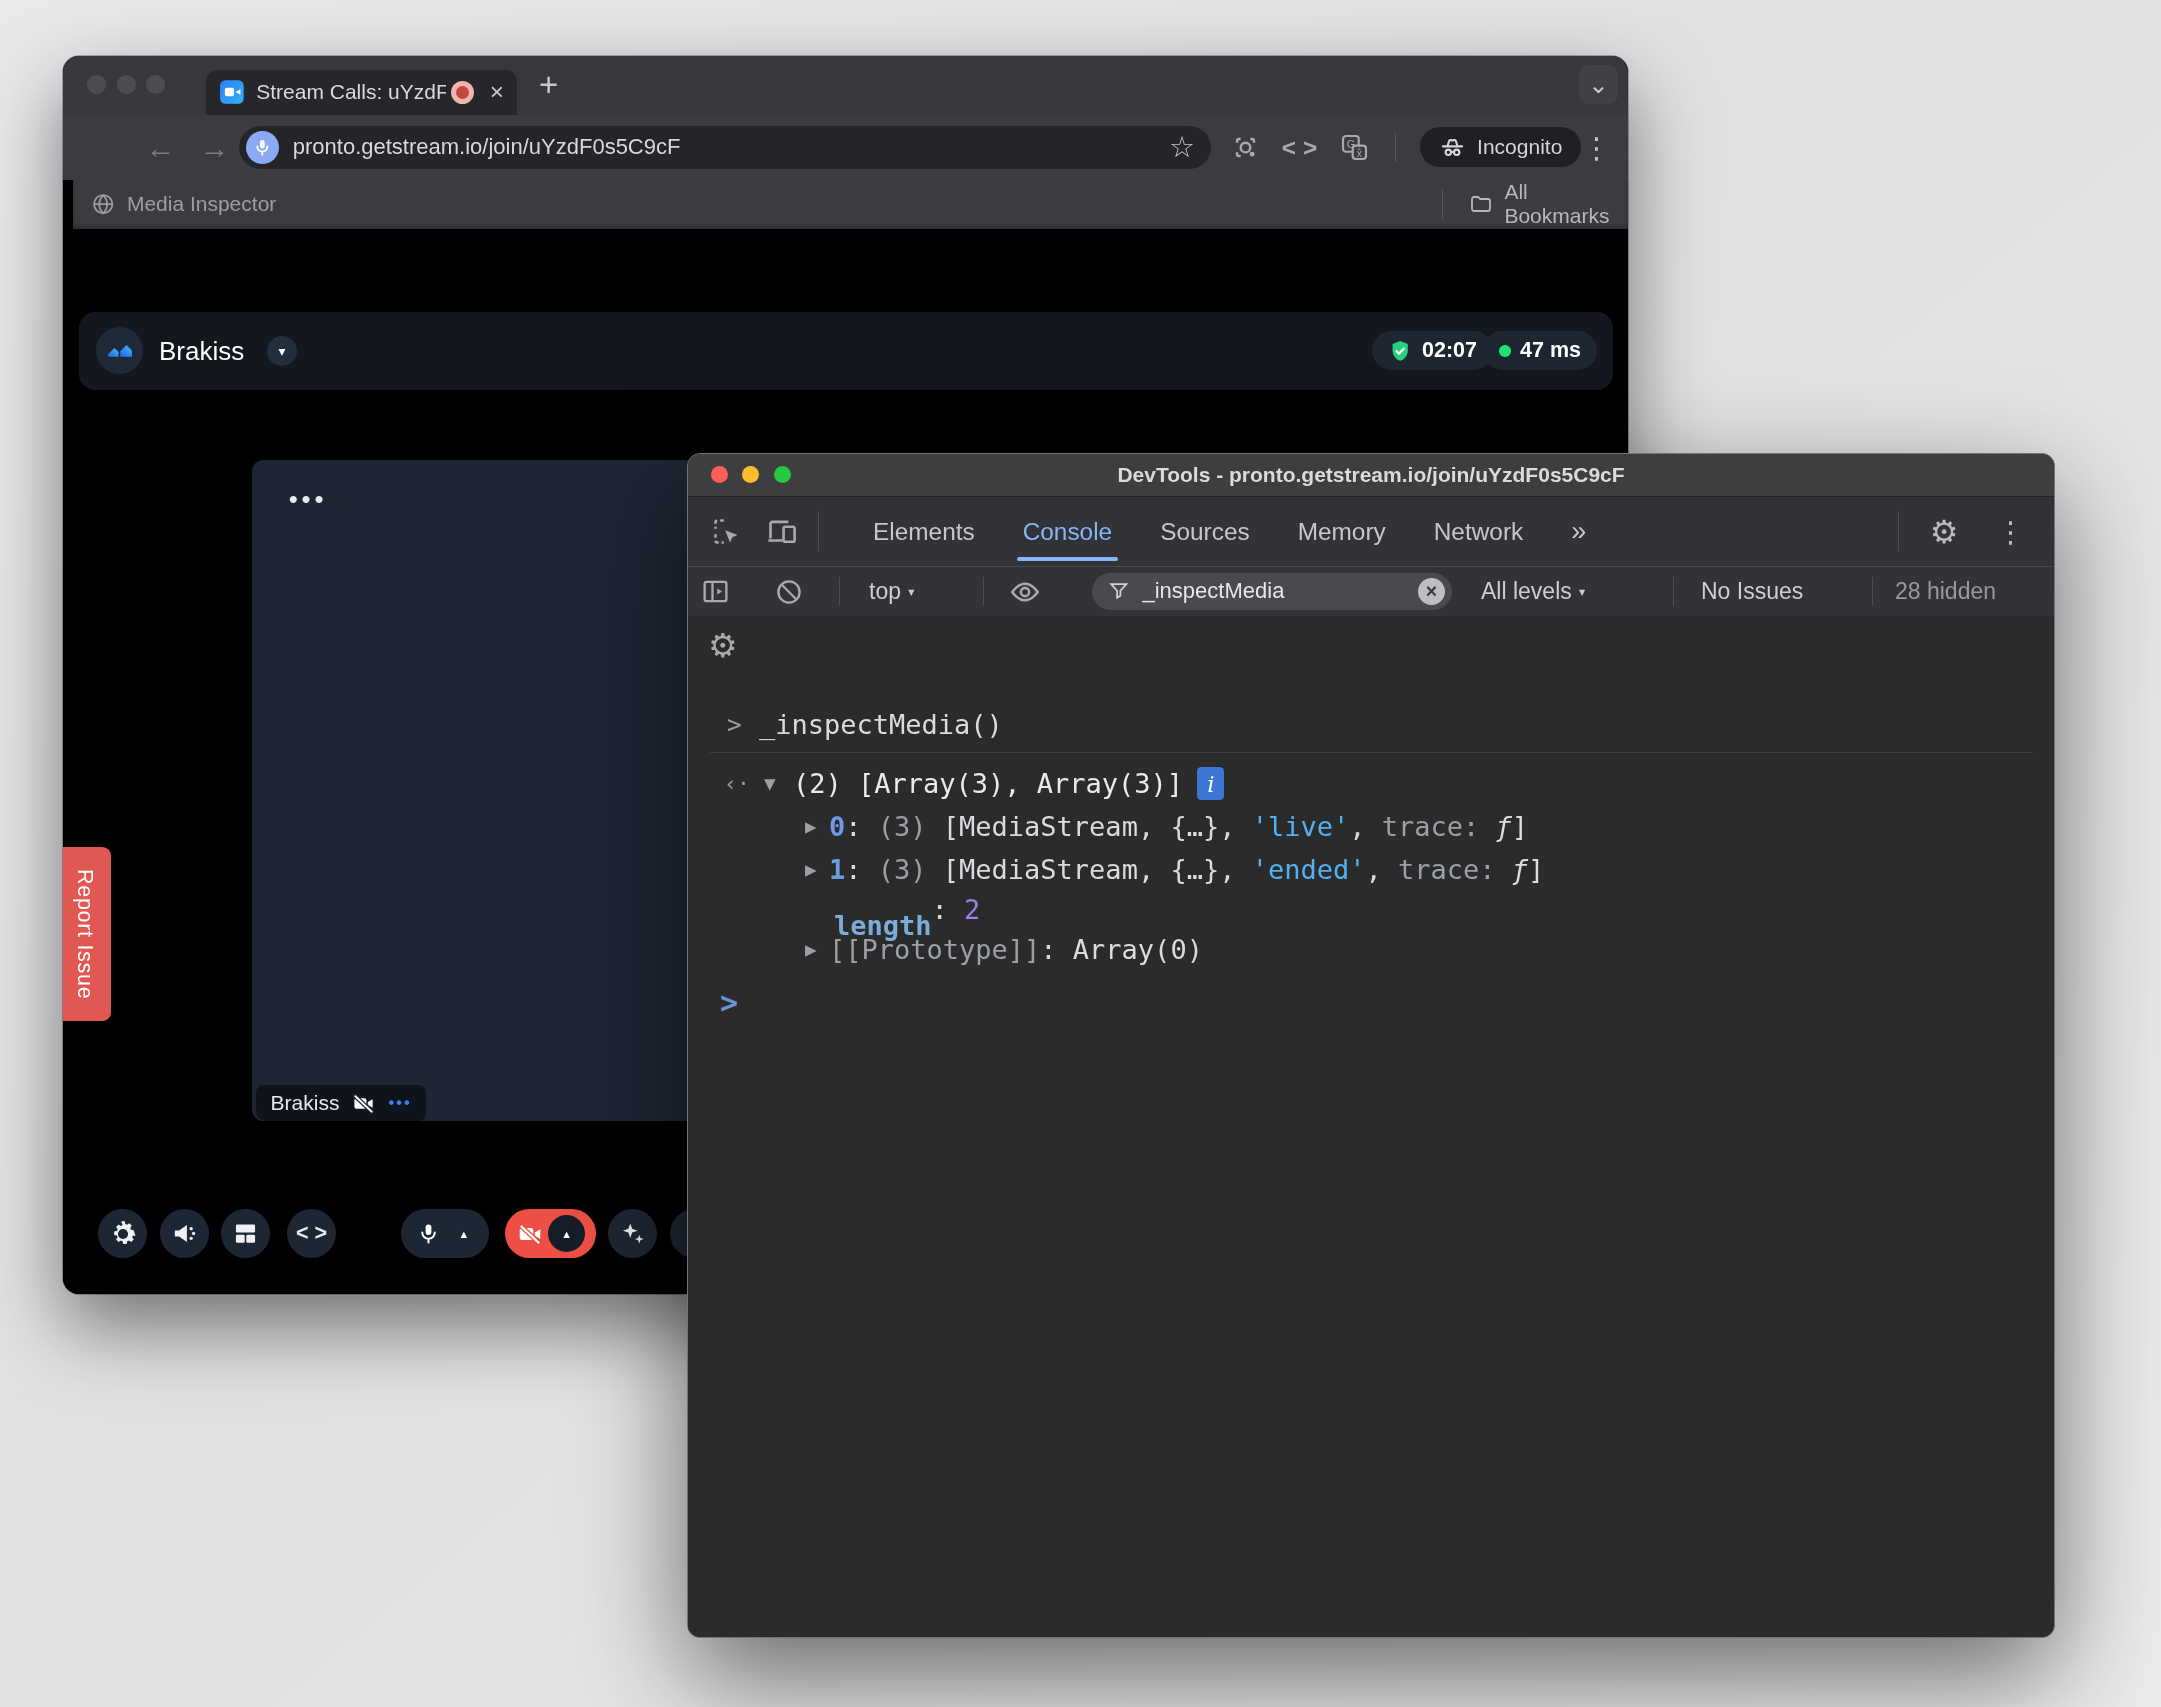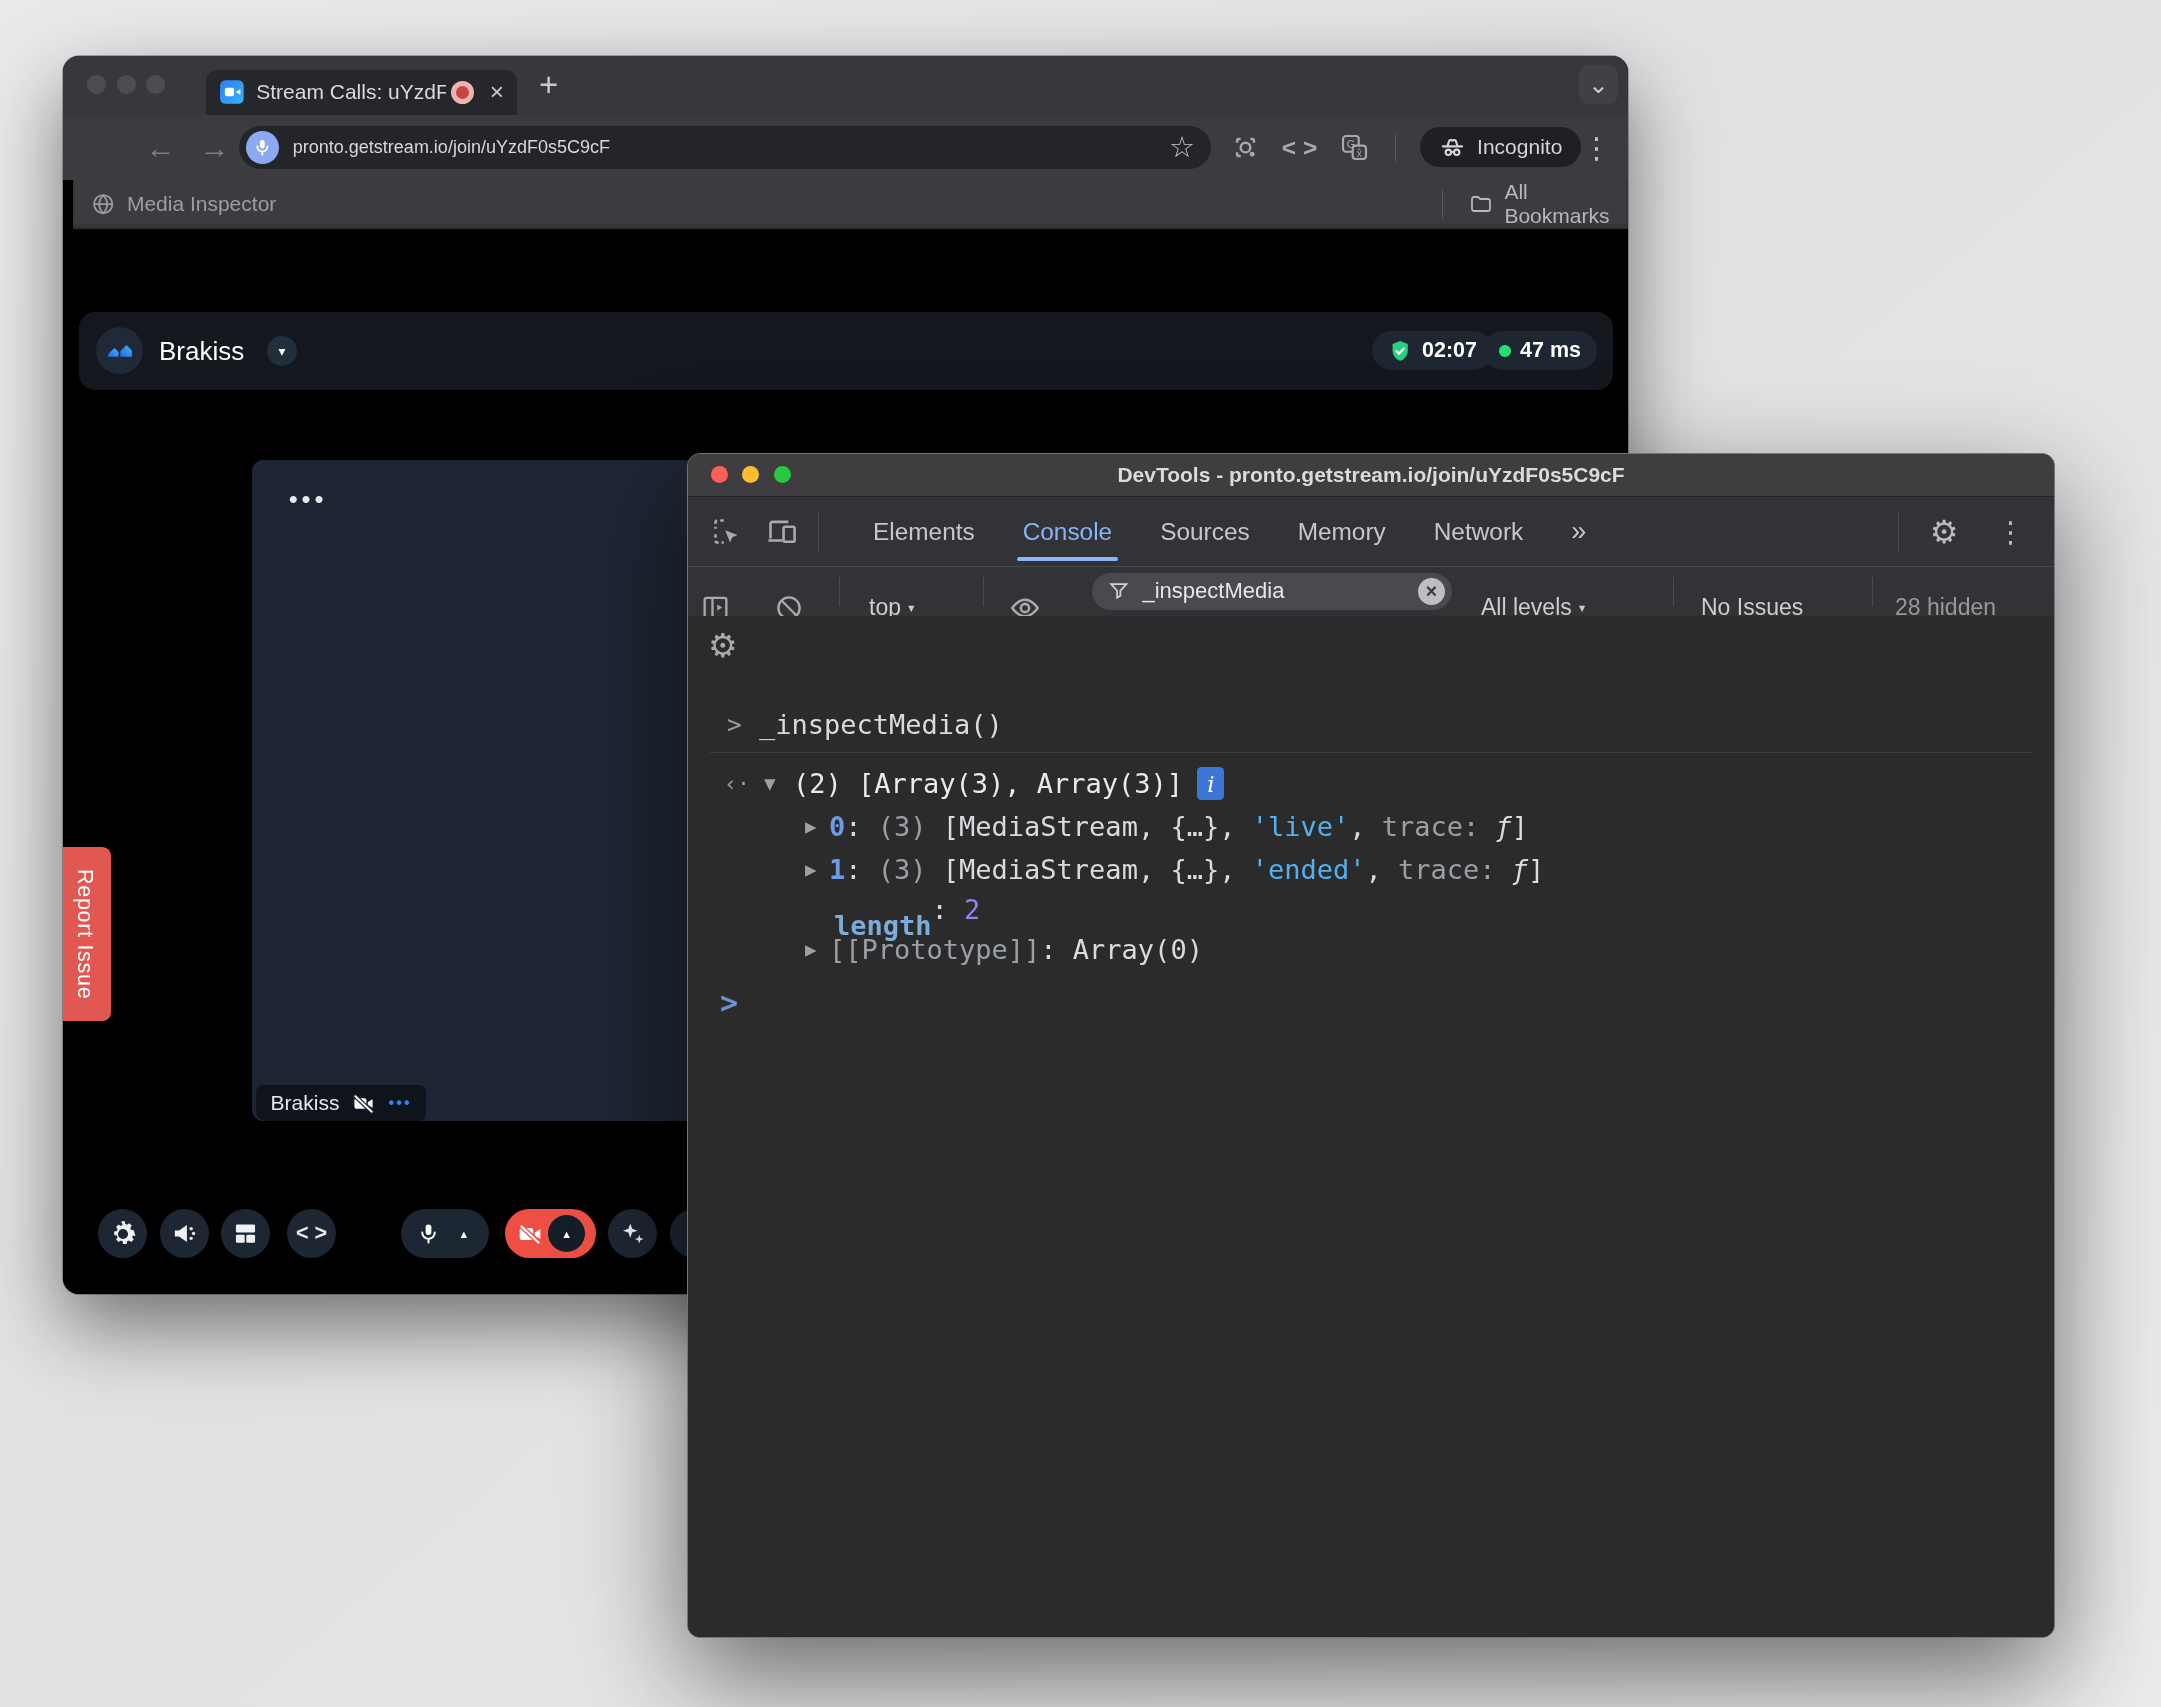--- a/index.html
+++ b/index.html
@@ -18,21 +18,21 @@
   .rec-dot{width:13px;height:13px;border-radius:50%;background:#c6473d;border:5px solid #edb4b0;margin-left:4.3px;flex-shrink:0;}
   .tab-close{font-size:24.4px;color:#c7c8ca;margin-left:16px;line-height:1;}
   .newtab{position:absolute;left:476px;top:10px;font-size:33px;color:#c7c8ca;}
   .strip-chevron{position:absolute;right:10px;top:9.3px;width:39px;height:39px;border-radius:10px;background:#404145;
                  display:flex;align-items:center;justify-content:center;color:#cfd0d2;font-size:24.4px;}
   .toolbar{position:absolute;left:0;top:59px;right:0;height:65px;background:#3b3c40;}
   .navico{position:absolute;top:0;height:65px;display:flex;align-items:center;justify-content:center;width:43px;font-size:30px;}
   .urlpill{position:absolute;left:176px;top:10.8px;width:972px;height:43px;border-radius:21.5px;background:#242528;
            display:flex;align-items:center;}
   .micbadge{width:33px;height:33px;border-radius:50%;background:#8caaf3;margin-left:6.5px;display:flex;align-items:center;justify-content:center;flex-shrink:0;}
-  .urltext{font-size:18px;color:#d7d8da;margin-left:14.3px;flex:1;white-space:nowrap;overflow:hidden;}
+  .urltext{font-size:22px;color:#d7d8da;margin-left:14.3px;flex:1;white-space:nowrap;overflow:hidden;}
   .star{font-size:29px;color:#c3c4c7;margin-right:16px;}
   .tbico{position:absolute;top:0;height:65px;display:flex;align-items:center;justify-content:center;color:#a8a9ac;}
   .vsep{position:absolute;width:1.4px;background:#57585c;}
   .incog{position:absolute;left:1357px;top:12.2px;height:40px;border-radius:20px;background:#1e2023;display:flex;align-items:center;
          padding:0 18.6px;gap:11.5px;color:#d4d5d7;font-size:21px;}
   .bookbar{position:absolute;left:10px;top:123px;right:0;height:50px;background:#3b3c40;box-shadow:inset 0 -2.2px 4.3px rgba(0,0,0,.25);}
   .bookitem{position:absolute;top:0;height:50px;display:flex;align-items:center;gap:11.5px;}
   
   .content{position:absolute;left:0;top:173px;right:0;bottom:0;background:#000;}
   .callhead{position:absolute;left:16px;top:83px;width:1534px;height:78px;background:#14171d;border-radius:16px;}
@@ -64,21 +64,21 @@
                display:flex;align-items:center;justify-content:center;}
   .dt-title{font-size:21px;font-weight:700;color:#dadbdc;}
   .dlight{position:absolute;top:12.2px;width:17px;height:17px;border-radius:50%;}
   .dt-tabrow{position:absolute;left:0;top:43px;right:0;height:69px;background:#323337;border-bottom:0.7px solid #46474a;}
   .dt-ico{position:absolute;top:0;height:69px;display:flex;align-items:center;justify-content:center;color:#a9aaad;}
   .dt-tabs{position:absolute;left:161px;top:0;height:69px;display:flex;}
   .dt-tab{padding:0 24px;display:flex;align-items:center;font-size:24.4px;color:#c6c7c9;position:relative;}
   .dt-tab.active{color:#8ab4f8;}
   .dt-tab.active .bar{position:absolute;left:18.6px;right:18.6px;bottom:5px;height:4.3px;border-radius:2.2px;background:#8ab4f8;}
   .dt-toolbar{position:absolute;left:0;top:113px;right:0;height:49px;background:#323337;border-bottom:0.7px solid #46474a;}
-  .dtb{position:absolute;top:16px;height:49px;display:flex;align-items:center;color:#cdced0;font-size:23px;gap:7.2px;}
+  .dtb{position:absolute;top:0;height:49px;display:flex;align-items:center;color:#cdced0;font-size:23px;gap:7.2px;}
   .filterpill{position:absolute;left:404px;top:5.7px;width:360px;height:37px;border-radius:18.6px;background:#494a4f;
               display:flex;align-items:center;}
   .filterx{width:27px;height:27px;border-radius:50%;background:#bdbec0;color:#3a3b3d;display:flex;align-items:center;
            justify-content:center;font-size:19.4px;margin-left:auto;margin-right:7.2px;font-weight:700;}
   .dt-console{position:absolute;left:0;top:162px;right:0;bottom:0;background:#2b2b2c;}
   .crow{position:absolute;left:0;right:0;height:37px;display:flex;align-items:center;white-space:pre;
         font-family:"DejaVu Sans Mono",monospace;font-size:27px;color:#d9dbde;}
   .tri{font-family:"DejaVu Sans",sans-serif;font-size:15px;color:#9aa0a6;width:24px;flex-shrink:0;display:inline-block;}
   .c-chevron{color:#9a9b9d;width:32px;flex-shrink:0;font-size:24.4px;}
   .c-idx{color:#6e9be6;font-weight:700;}

